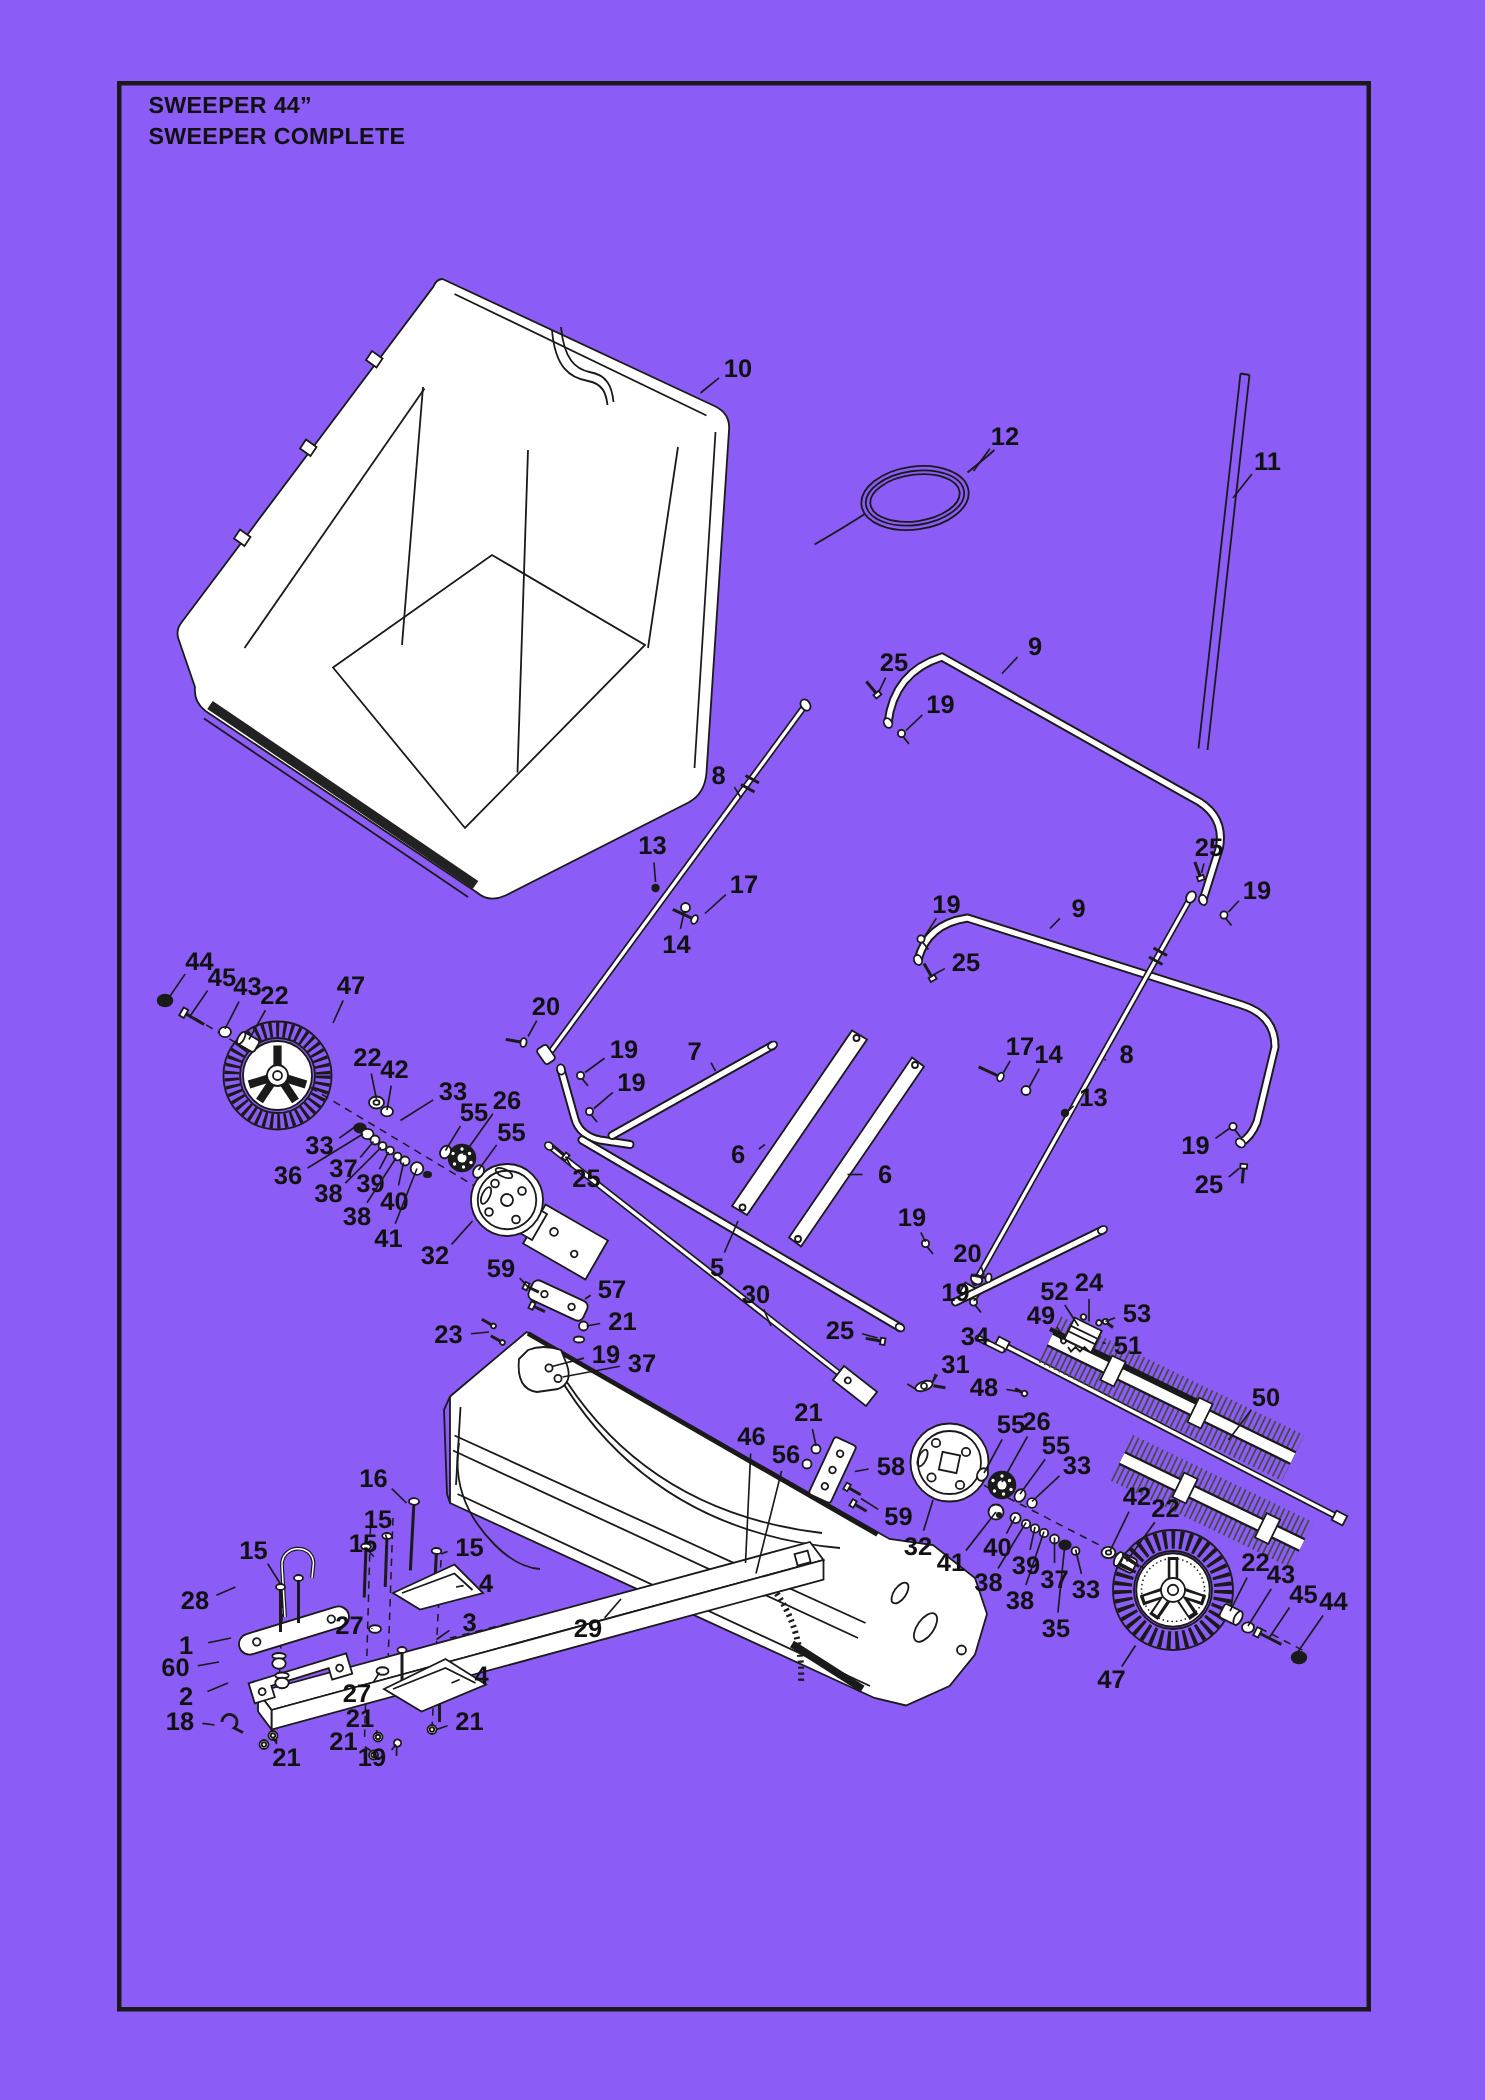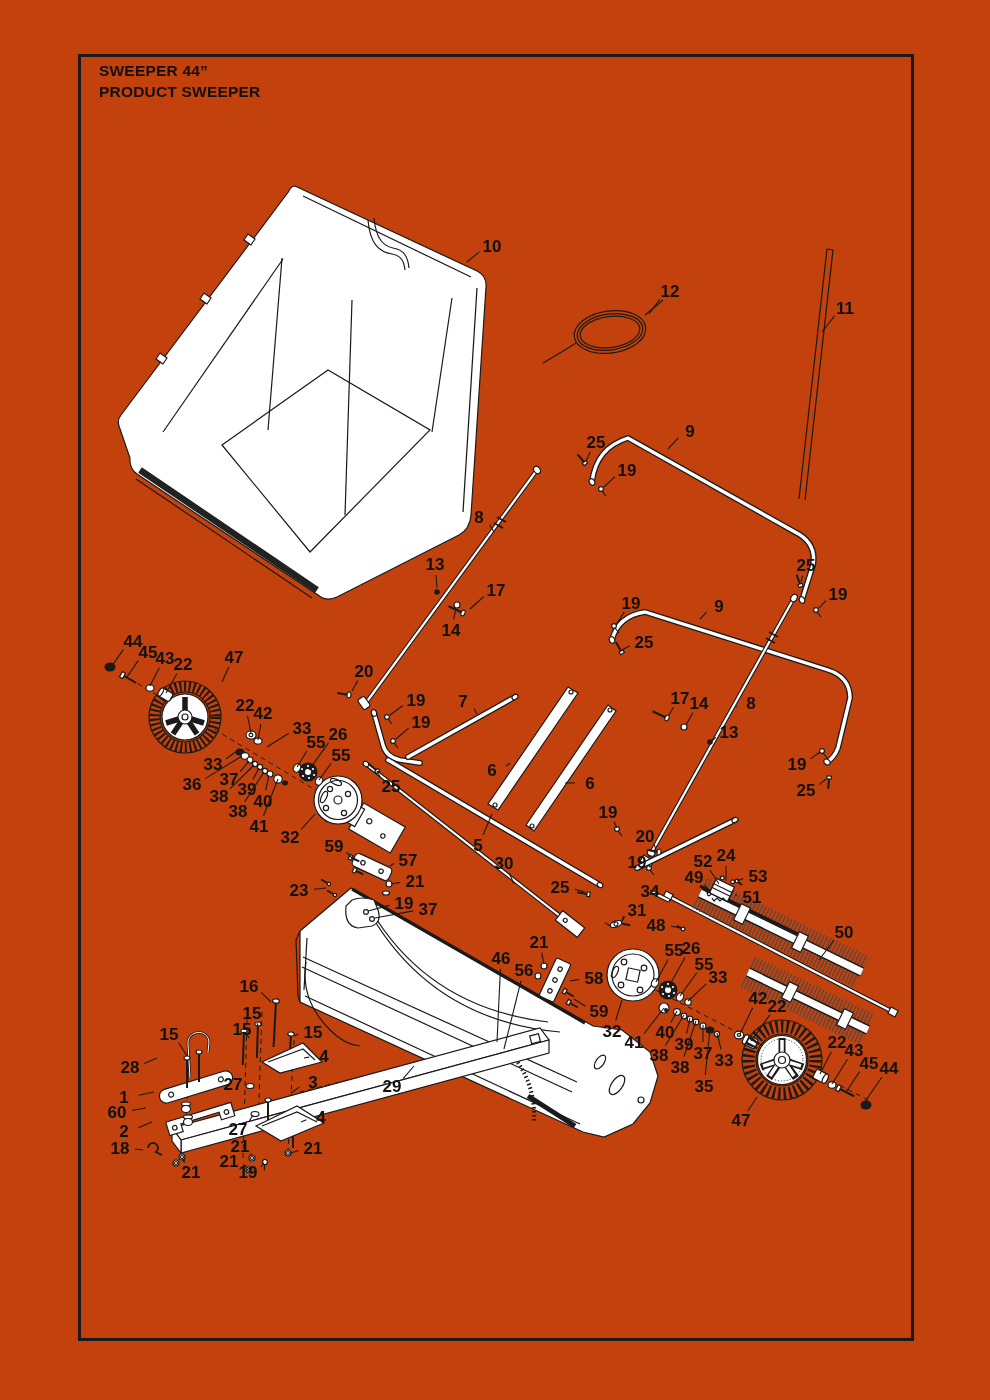--- a/index.html
+++ b/index.html
@@ -1,16 +1,16 @@
 <!DOCTYPE html>
 <html><head>
 <meta charset="utf-8">
 <style>
   html,body{margin:0;padding:0;background:#fff;}
-  .page{position:relative;width:990px;height:1400px;background:#c2410c;overflow:hidden;
+  .page{position:relative;width:990px;height:1400px;background:#8b5cf6;overflow:hidden;
         font-family:"Liberation Sans",sans-serif;}
   .frame{position:absolute;left:78px;top:54px;width:836px;height:1287px;
          border:3px solid #1a1a1a;box-sizing:border-box;}
   .title-block{position:absolute;left:99px;top:60px;color:#111;
                font-weight:bold;font-size:15.5px;line-height:21px;letter-spacing:.2px;}
   svg.art{position:absolute;left:0;top:0;width:990px;height:1400px;}
   .tn{fill:none;stroke:#1a1a1a;stroke-width:1.2;}
   .fw{fill:#fff;stroke:#1a1a1a;stroke-width:1.2;}
   .fd{fill:#1a1a1a;stroke:none;}
   .tube-o{fill:none;stroke:#1a1a1a;stroke-width:6;stroke-linecap:round;}
@@ -22,21 +22,21 @@
   .callout{font-family:"Liberation Sans",sans-serif;font-weight:bold;font-size:17px;fill:#111;}
   .bolt{stroke:#1a1a1a;stroke-width:2;}
 </style>
 </head>
 <body>
 
 <div class="page">
   <div class="frame"></div>
   <div class="title-block">
     <div>SWEEPER 44”</div>
-    <div>PRODUCT SWEEPER</div>
+    <div>SWEEPER COMPLETE</div>
   </div>
 
   <svg class="art" viewBox="0 0 990 1400">
 
     <g>
       <path class="dash" d="M122,674 L382,830"></path>
       <path class="dash" d="M640,982 L872,1102"></path>
       <path class="dash" d="M247,1018 L243,1160"></path>
       <path class="dash" d="M262,1012 L258,1128"></path>
       <path class="dash" d="M294,1040 L288,1152"></path>

